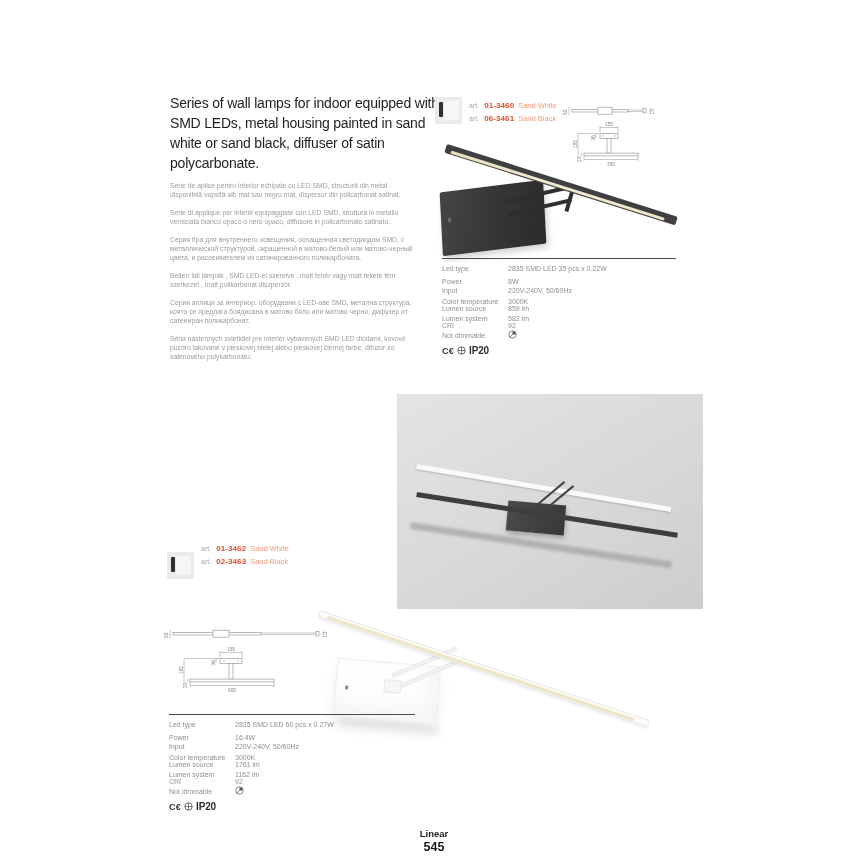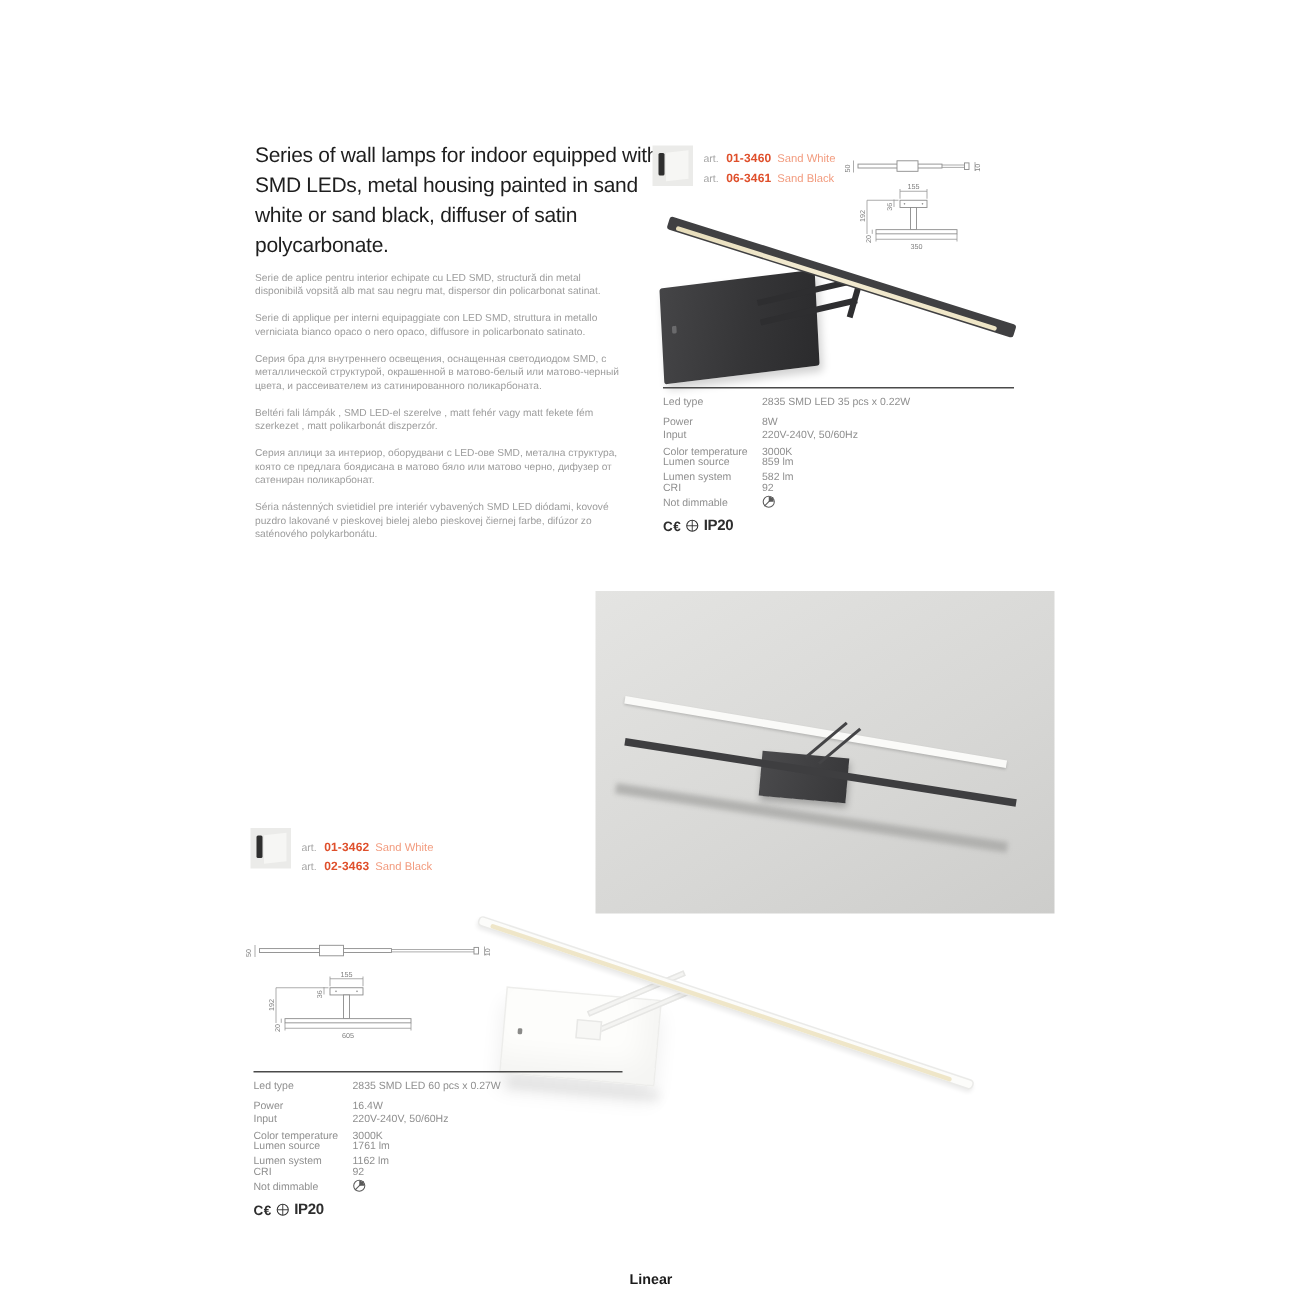--- a/index.html
+++ b/index.html
@@ -90,21 +90,21 @@
     background:#fdfdfb; border:1px solid #ededeb; transform:rotate(5deg);
     box-shadow:0 10px 14px rgba(0,0,0,0.07), inset -10px -12px 18px rgba(0,0,0,0.035);
   }
   .scene-bottom .sb-box::after { content:""; position:absolute; left:9px; top:26px; width:3px; height:4px; background:#8a8a88; border-radius:1px; }
   .scene-bottom .sb-arm { position:absolute; height:4px; background:#f4f4f2; border:1px solid #e6e6e4; transform-origin:0 50%; }
   .scene-bottom .sb-arm.b1 { left:84px; top:80px; width:70px; transform:rotate(-23deg); }
   .scene-bottom .sb-arm.b2 { left:88px; top:92px; width:68px; transform:rotate(-23deg); }
   .scene-bottom .sb-hinge { position:absolute; left:76px; top:86px; width:17px; height:13px; background:#f7f7f5; border:1px solid #e8e8e6; transform:rotate(5deg); }
   .scene-bottom .sb-shadow { position:absolute; left:30px; top:128px; width:102px; height:9px; background:rgba(0,0,0,0.05); filter:blur(3px); transform:rotate(5deg); }
   
-  .footer { position:absolute; left:0; top:848px; width:100%; text-align:center; color:#1c1c1c; }
+  .footer { position:absolute; left:0; top:828px; width:100%; text-align:center; color:#1c1c1c; }
   .footer .series { font-size:9.5px; font-weight:700; }
   .footer .pagenum { font-size:12.5px; font-weight:700; margin-top:1px; }
 </style>
 </head>
 <body>
 
 <div class="page">
 
   <div class="intro-heading">Series of wall lamps for indoor equipped with SMD LEDs, metal housing painted in sand white or sand black, diffuser of satin polycarbonate.</div>
   <div class="intro-paragraphs">
@@ -208,21 +208,21 @@
     <div class="pm-box"></div>
     <div class="strut s1"></div>
     <div class="strut s2"></div>
     <div class="bar-black"></div>
   </div>
 
   <div class="thumb" style="left:167px; top:552px;">
     <div class="thumb-face"></div>
     <div class="thumb-mark"></div>
   </div>
-  <div class="art-block" style="left:201px; top:560px;">
+  <div class="art-block" style="left:201px; top:544px;">
     <div class="art-row">
       <span class="art-prefix">art.</span>
       <span class="art-code">01-3462</span>
       <span class="art-finish">Sand White</span>
     </div>
     <div class="art-row">
       <span class="art-prefix">art.</span>
       <span class="art-code">02-3463</span>
       <span class="art-finish">Sand Black</span>
     </div>
@@ -293,15 +293,16 @@
           <circle cx="4.5" cy="4.5" r="3.7" fill="none" stroke="#2e2e2e" stroke-width="0.7"></circle>
           <line x1="4.5" y1="1" x2="4.5" y2="8" stroke="#2e2e2e" stroke-width="0.6"></line>
           <line x1="1" y1="4.5" x2="8" y2="4.5" stroke="#2e2e2e" stroke-width="0.6"></line>
         </svg>
       <span class="ip-mark">IP20</span>
     </div>
   </div>
 
   <div class="footer">
     <div class="series">Linear</div>
+    <div class="pagenum">545</div>
   </div>
 
 </div>
 
 </body></html>

